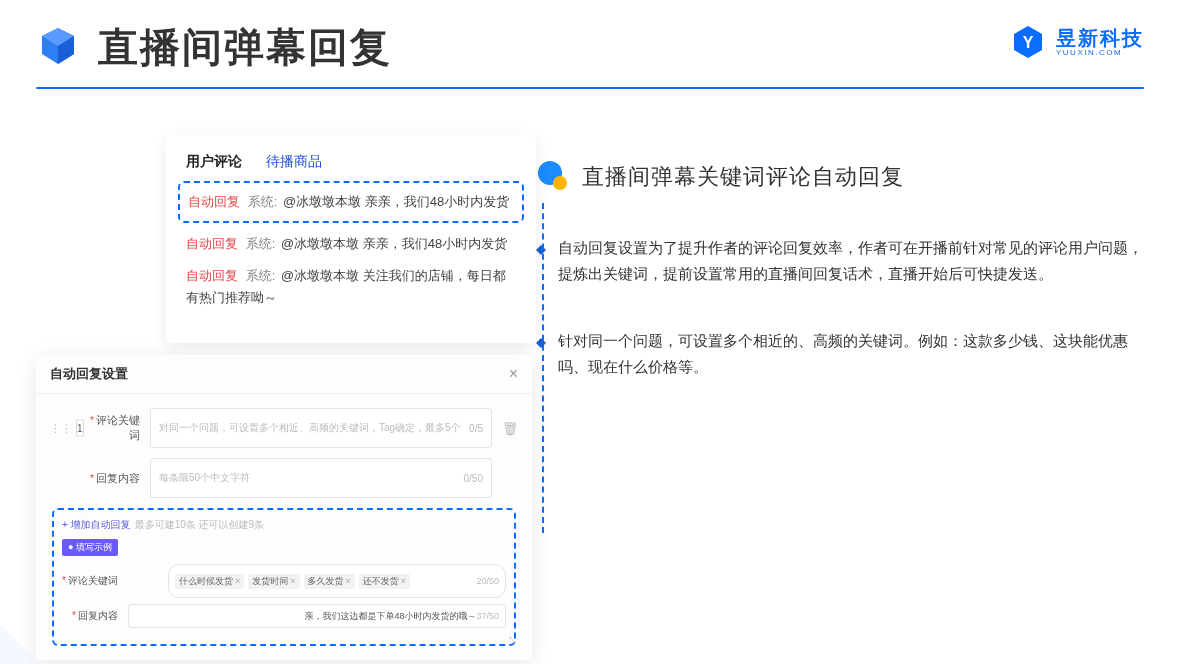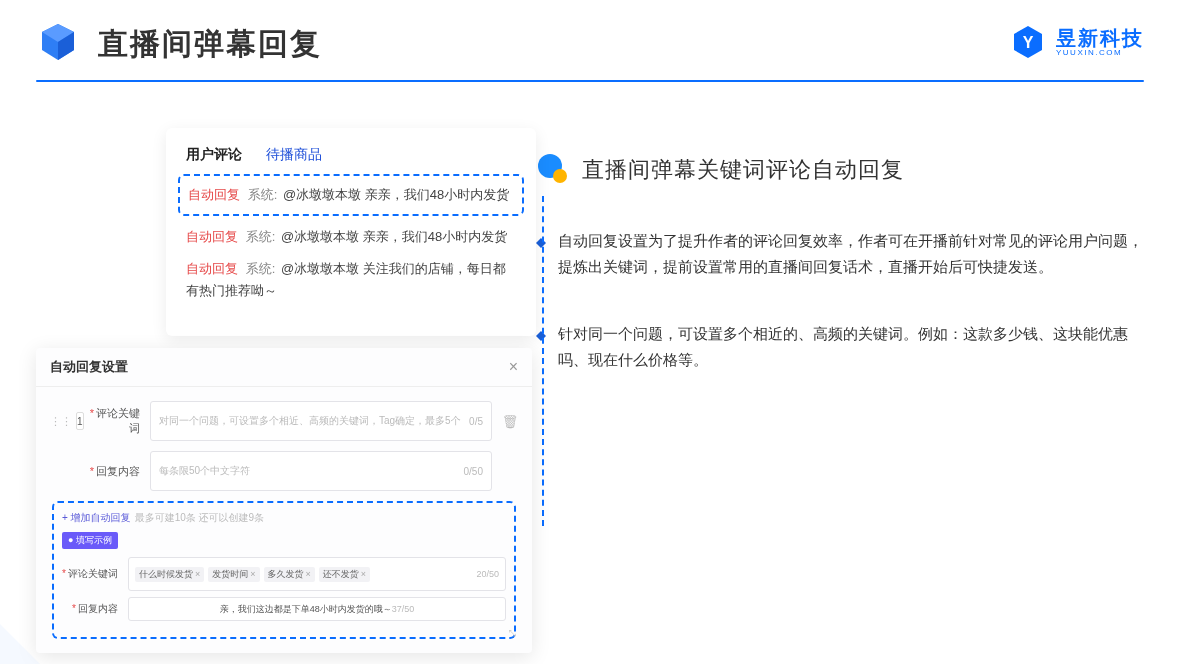--- a/index.html
+++ b/index.html
@@ -1,20 +1,20 @@
 <!DOCTYPE html>
 <html><head>
 <meta charset="utf-8">
 <style>
 * { margin:0; padding:0; box-sizing:border-box; }
 body { width:1180px; height:664px; background:#fff; font-family:"Microsoft YaHei","PingFang SC",sans-serif; position:relative; overflow:hidden; }
 
 .header { display:flex; align-items:center; padding:20px 36px 0; }
 .header-icon { margin-right:18px; }
-.header-title { font-size:30px; font-weight:700; color:#333; letter-spacing:2px; }
+.header-title { font-size:40px; font-weight:700; color:#333; letter-spacing:2px; }
 .brand { position:absolute; top:24px; right:36px; display:flex; align-items:center; }
 .brand-text { margin-left:10px; }
 .brand-title { font-size:20px; font-weight:700; color:#0a6dff; letter-spacing:2px; line-height:1; }
 .brand-sub { font-size:8px; color:#0a6dff; letter-spacing:1.5px; }
 
 .hr { height:2px; background:#0a6dff; margin:12px 36px 0; border-radius:1px; }
 
 .content { display:flex; padding:46px 36px 0; }
 
 .left { width:500px; position:relative; }
@@ -43,25 +43,25 @@
 .field-input .ph { color:#bbb; font-size:10px; white-space:nowrap; overflow:hidden; }
 .field-input .count { color:#bbb; font-size:10px; flex-shrink:0; margin-left:6px; }
 .trash-col { width:16px; color:#bbb; font-size:13px; }
 
 .example-box { border:2px dashed #0a6dff; border-radius:6px; margin:6px 2px 0; padding:8px 8px 10px; position:relative; }
 .add-link { font-size:10px; color:#5a5ad8; margin-bottom:4px; display:flex; align-items:center; gap:4px; }
 .add-link .muted { color:#bbb; }
 .badge { display:inline-block; background:#6a5af9; color:#fff; font-size:9px; padding:2px 6px; border-radius:2px; margin-bottom:8px; }
 .ex-row { display:flex; align-items:center; gap:10px; margin-bottom:6px; font-size:10px; }
 .ex-row .field-label { width:56px; }
-.tag-input { flex:1; background:#fff; border:1px solid #e3e3e8; border-radius:3px; height:24px; display:flex; align-items:center; padding:16px 6px; gap:4px; }
+.tag-input { flex:1; background:#fff; border:1px solid #e3e3e8; border-radius:11px; height:24px; display:flex; align-items:center; padding:16px 6px; gap:4px;margin-left:40px; }
 .tag { background:#f2f2f5; color:#666; font-size:9px; padding:1px 4px; border-radius:2px; white-space:nowrap; }
 .tag .x { color:#aaa; margin-left:2px; }
 .tag-input .count { color:#bbb; font-size:9px; margin-left:auto; }
-.filled-input { flex:1; background:#fff; border:1px solid #e3e3e8; border-radius:3px; height:24px; display:flex; align-items:center; padding:0 6px; justify-content:center; }
+.filled-input { flex:1; background:#fff; border:1px solid #e3e3e8; border-radius:3px; height:24px; display:flex; align-items:center; padding:0 6px; justify-content:flex-end; }
 .filled-input .val { color:#555; font-size:9px; }
 .filled-input .count { color:#bbb; font-size:9px; }
 .corner-expand { position:absolute; right:-2px; bottom:-2px; color:#bbb; font-size:9px; }
 
 .connector-v { position:absolute; left:506px; top:68px; width:2px; height:330px; border-left:2px dashed #0a6dff; }
 
 .right { flex:1; padding-top:24px; }
 .section-title { display:flex; align-items:center; gap:14px; margin-bottom:40px; }
 .section-title .txt { font-size:22px; font-weight:500; color:#333; letter-spacing:1px; }
 .bullet-item { display:flex; gap:12px; margin-bottom:40px; }

